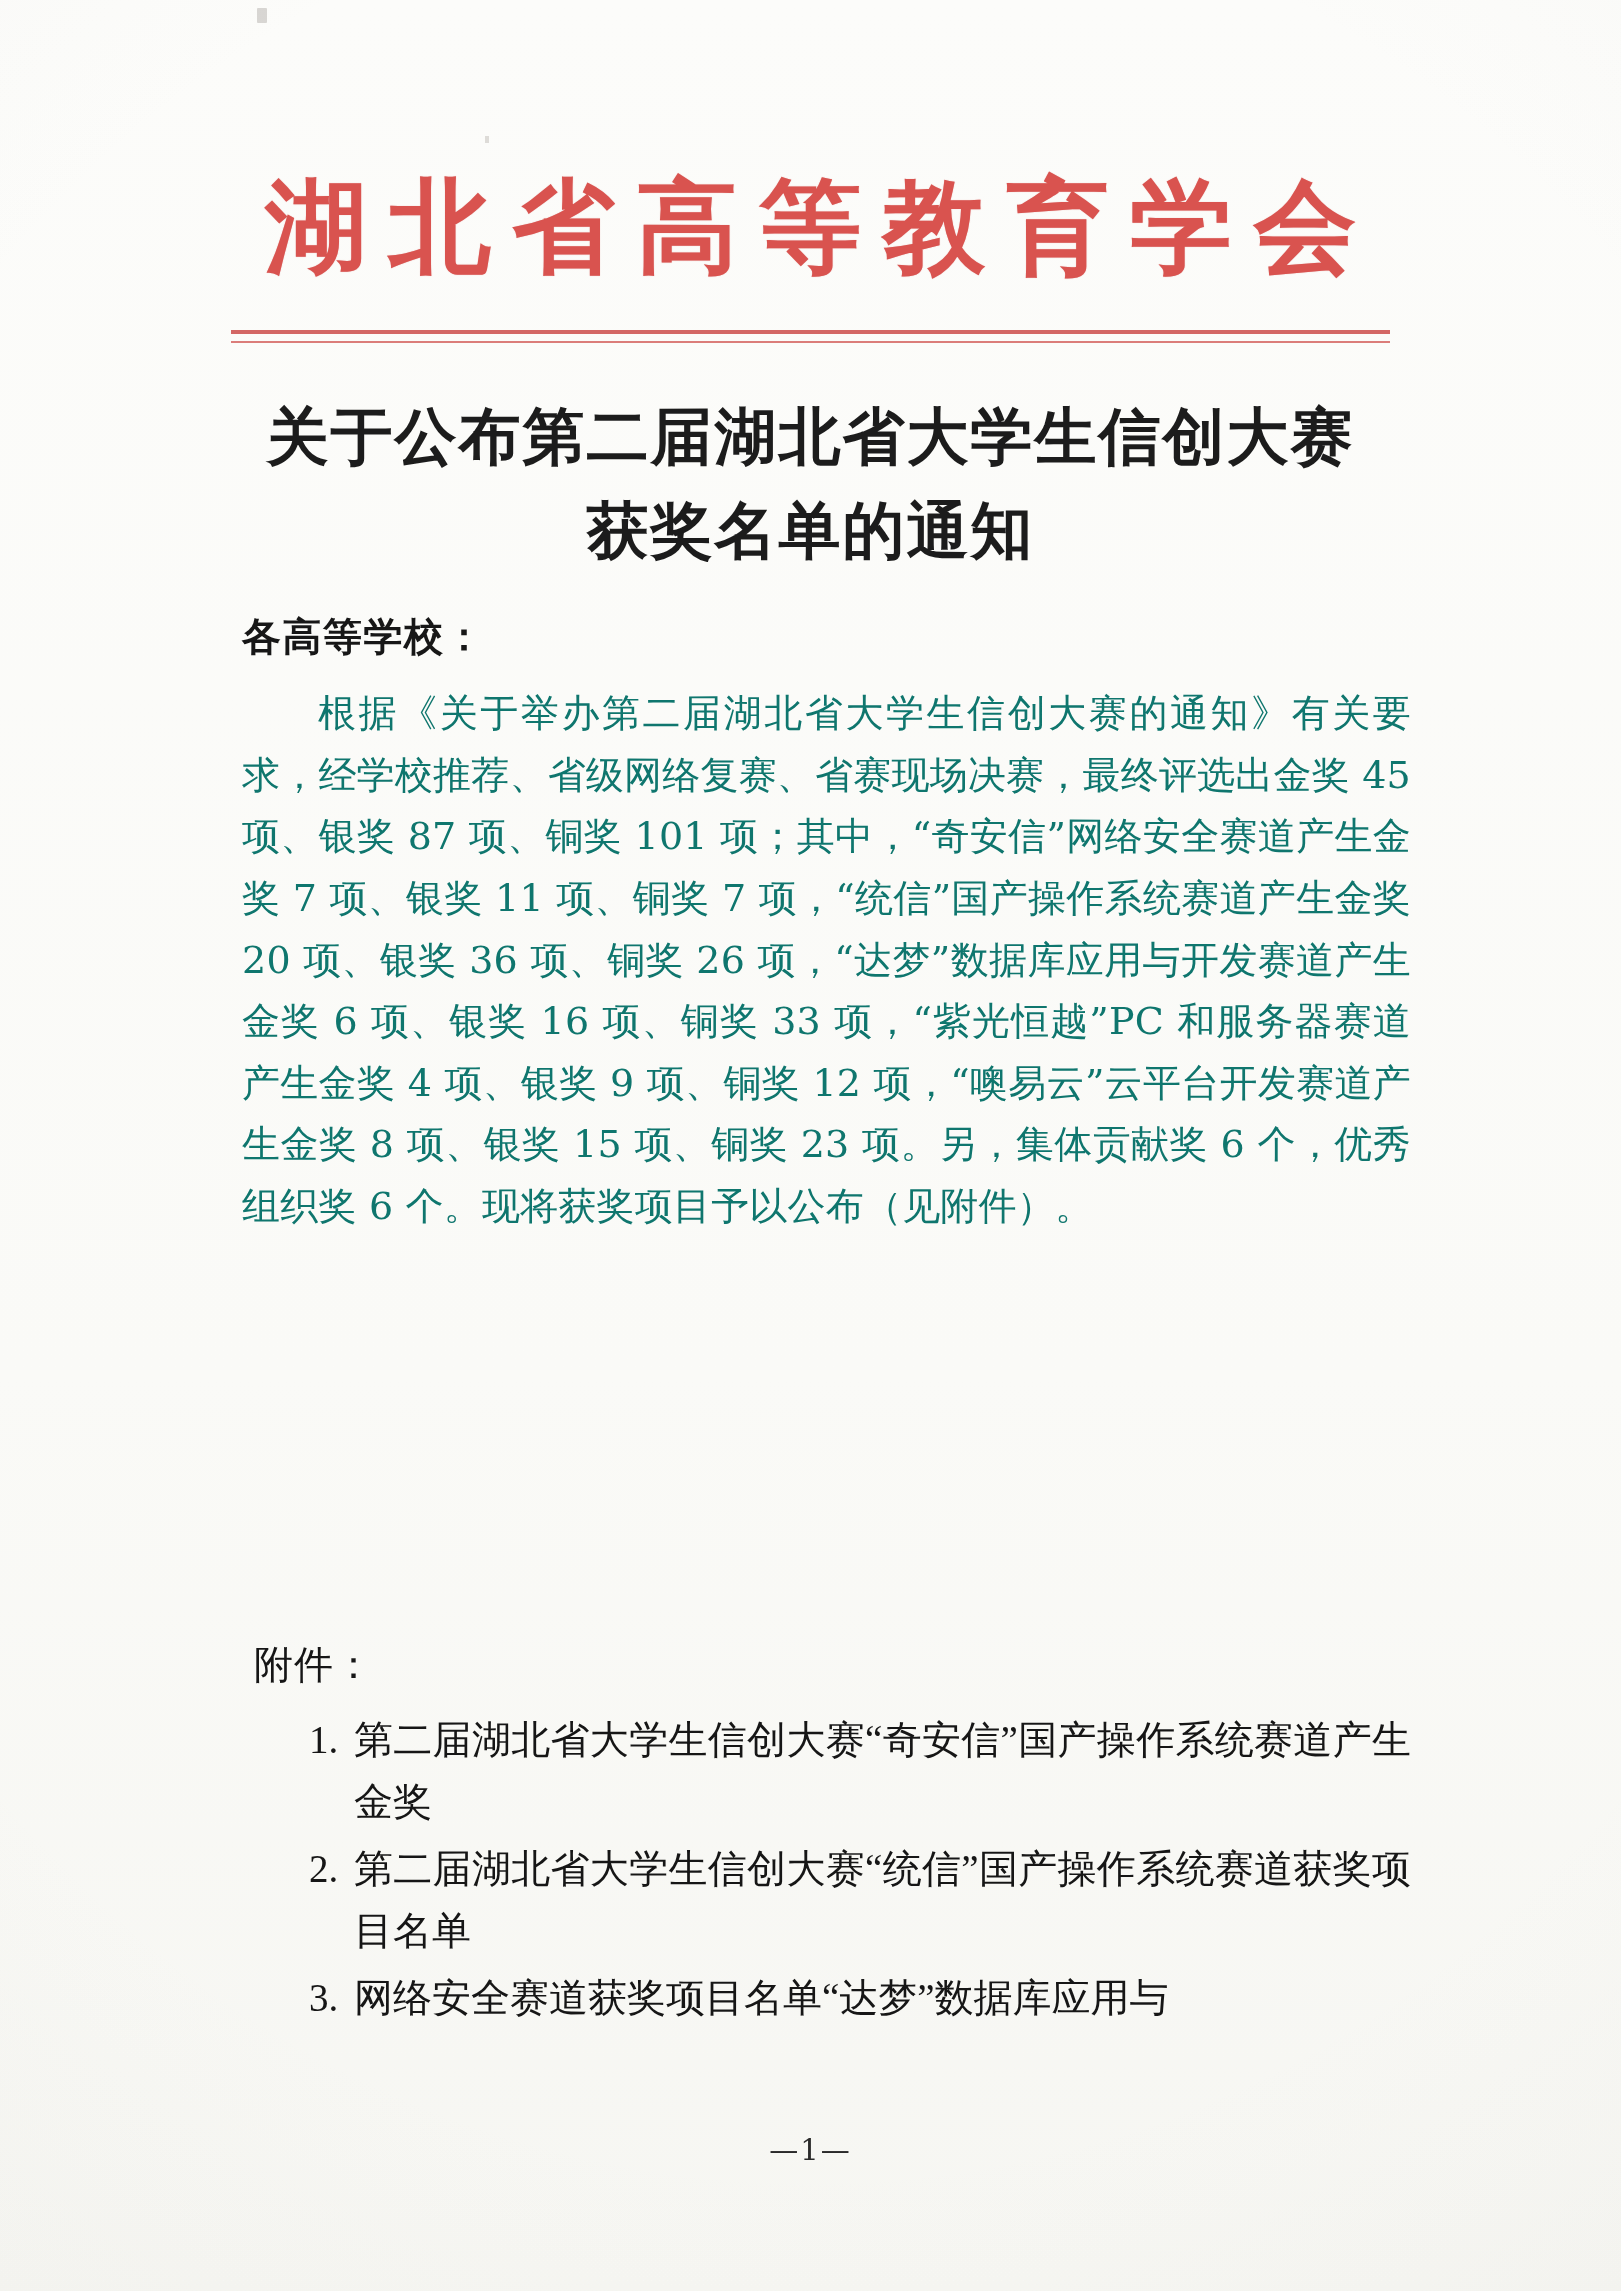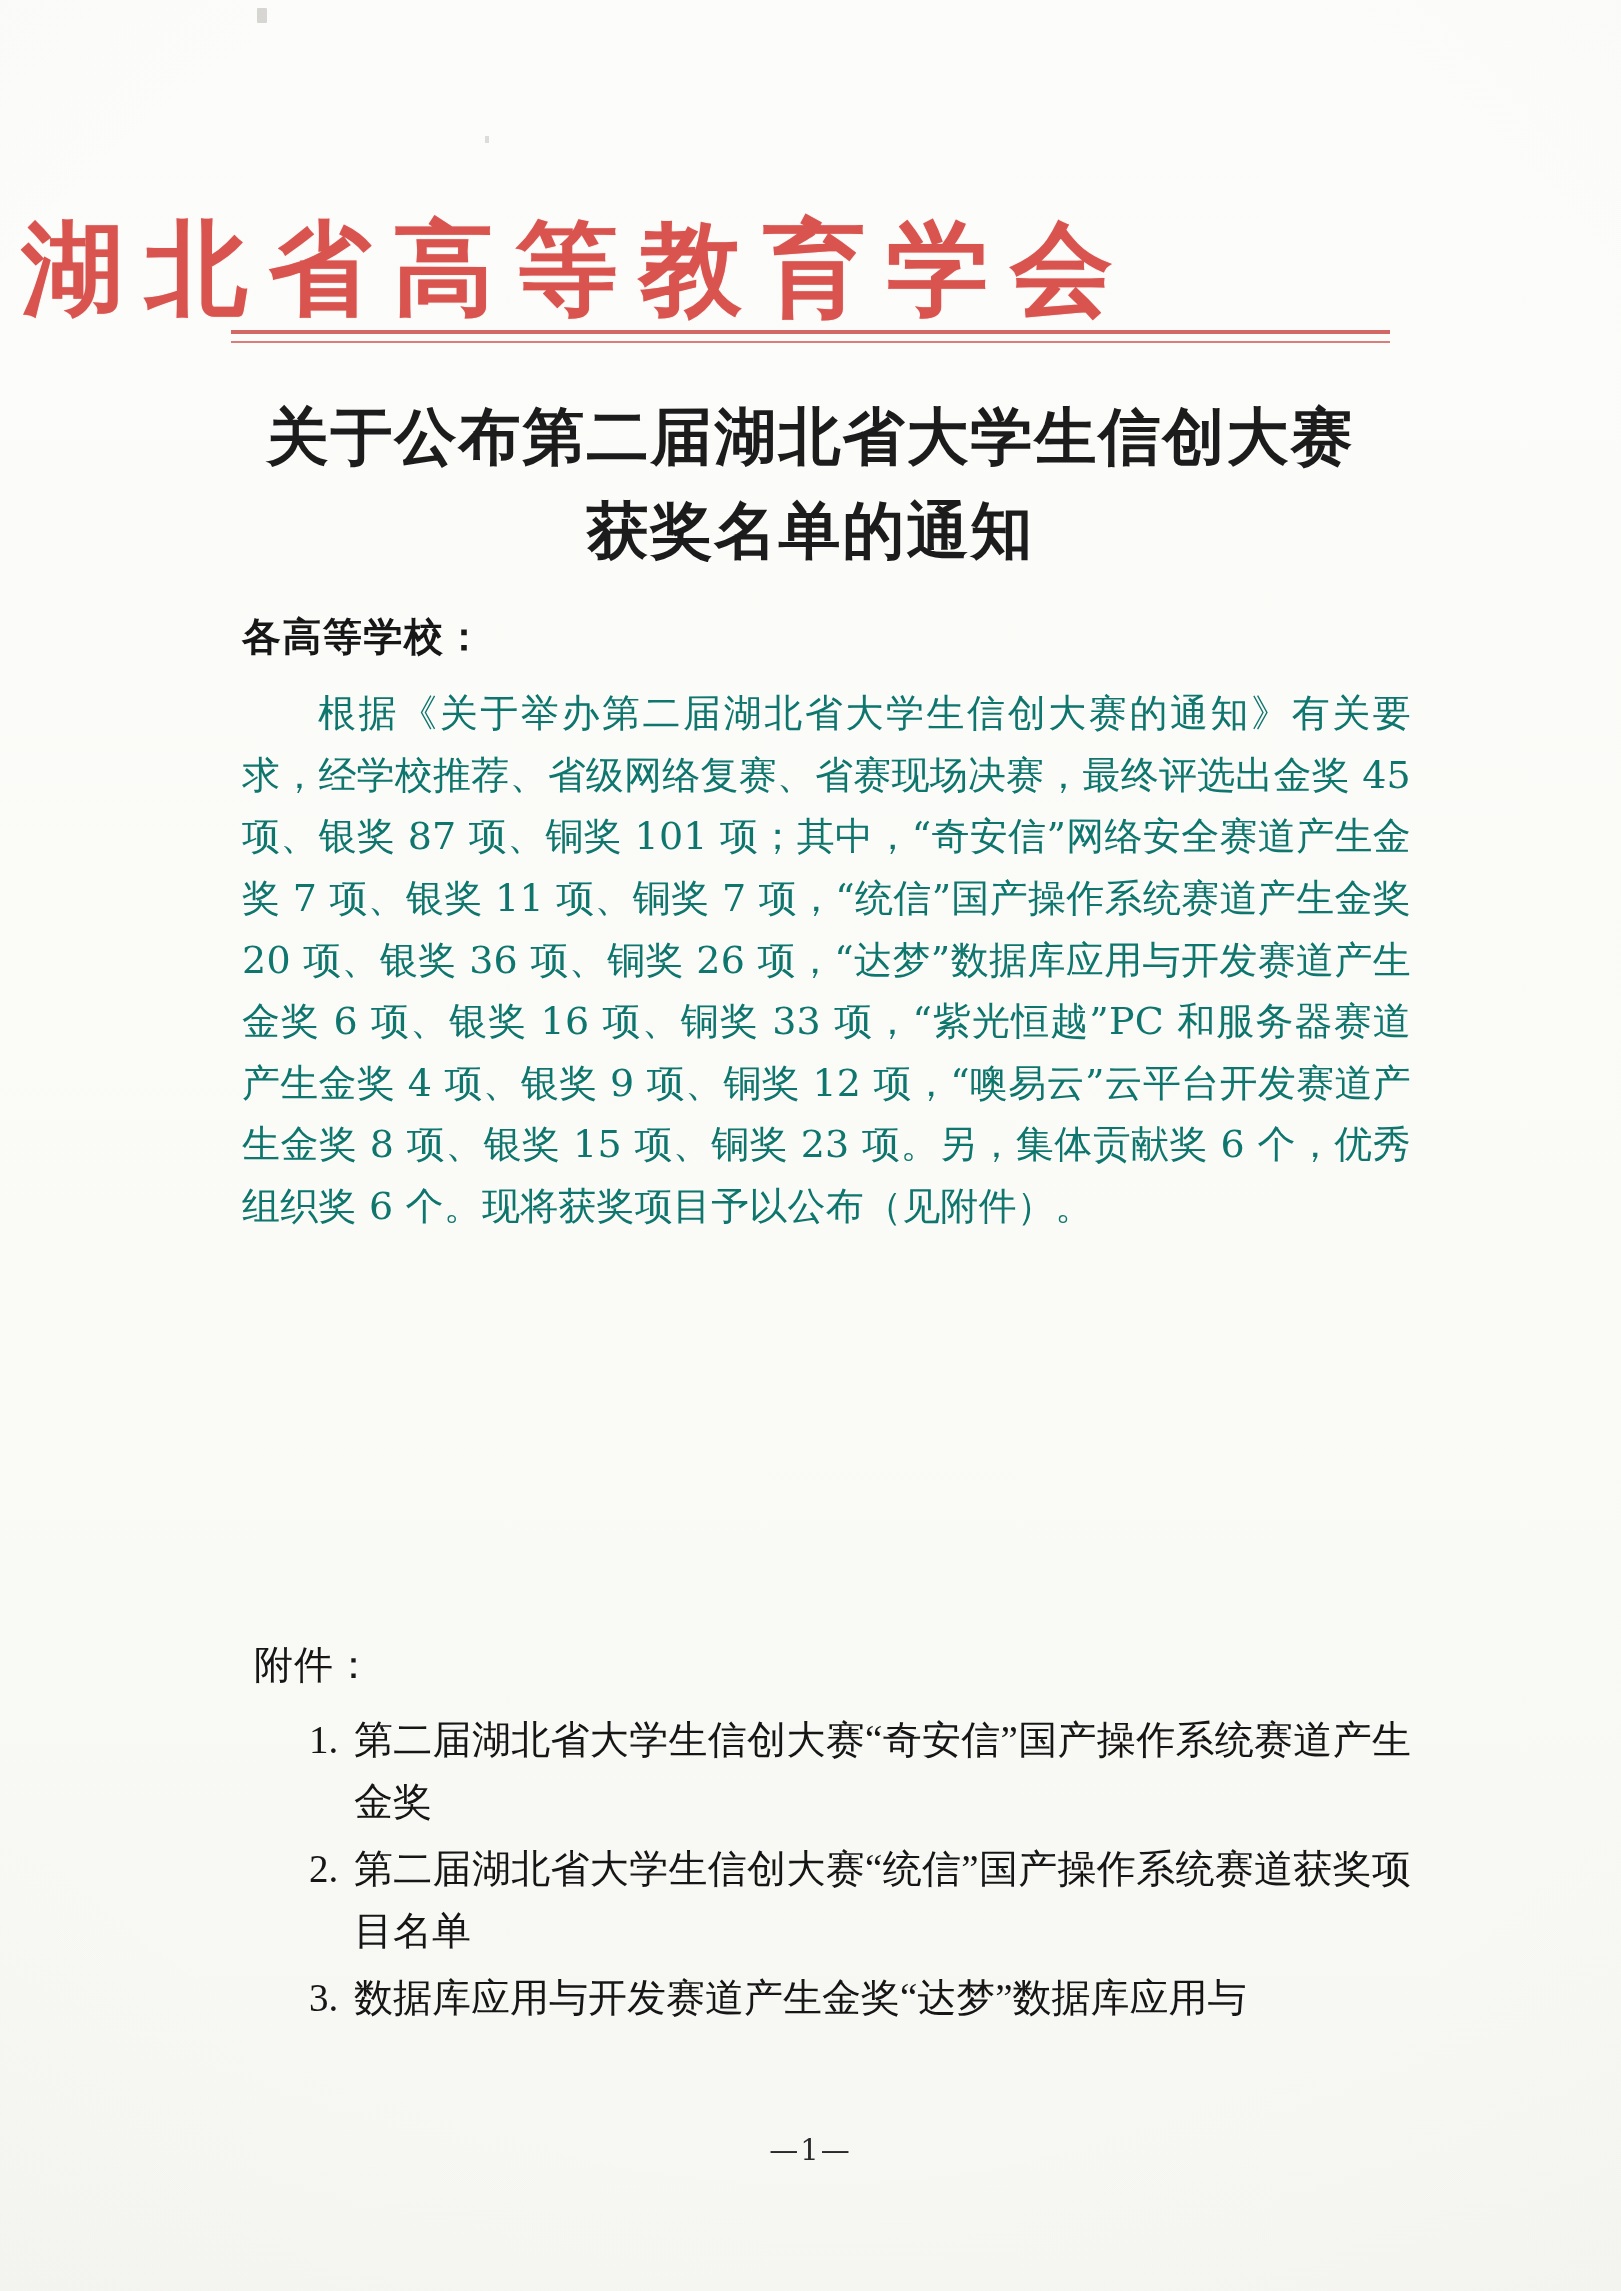--- a/index.html
+++ b/index.html
@@ -36,21 +36,21 @@
     inset: 0;
     z-index: 1;
   }
 
   
   .letterhead {
     position: absolute;
     left: 0;
     right: 0;
     top: 173px;
-    margin-top: 42px;
+    text-align: center;
   }
   .letterhead-title {
     font-family: "DejaVu Serif", "Liberation Serif", serif;
     font-weight: 700;
     font-size: 102px;
     line-height: 1.05;
     color: #d9534f;
     letter-spacing: 21.6px;
     text-indent: 21.6px;
     white-space: nowrap;
@@ -233,21 +233,21 @@
         <li class="attach-item">
           <span class="attach-num">1.</span>
           <span class="attach-text">第二届湖北省大学生信创大赛“奇安信”国产操作系统赛道产生金奖</span>
         </li>
         <li class="attach-item">
           <span class="attach-num">2.</span>
           <span class="attach-text">第二届湖北省大学生信创大赛“统信”国产操作系统赛道获奖项目名单</span>
         </li>
         <li class="attach-item">
           <span class="attach-num">3.</span>
-          <span class="attach-text">数据库应用与开发赛道产生金奖“达梦”数据库应用与</span>
+          <span class="attach-text">网络安全赛道获奖项目名单“达梦”数据库应用与</span>
         </li>
       </ul>
     </div>
 
     <div class="footer">—1—</div>
 
   </div>
 </div>
 
 

